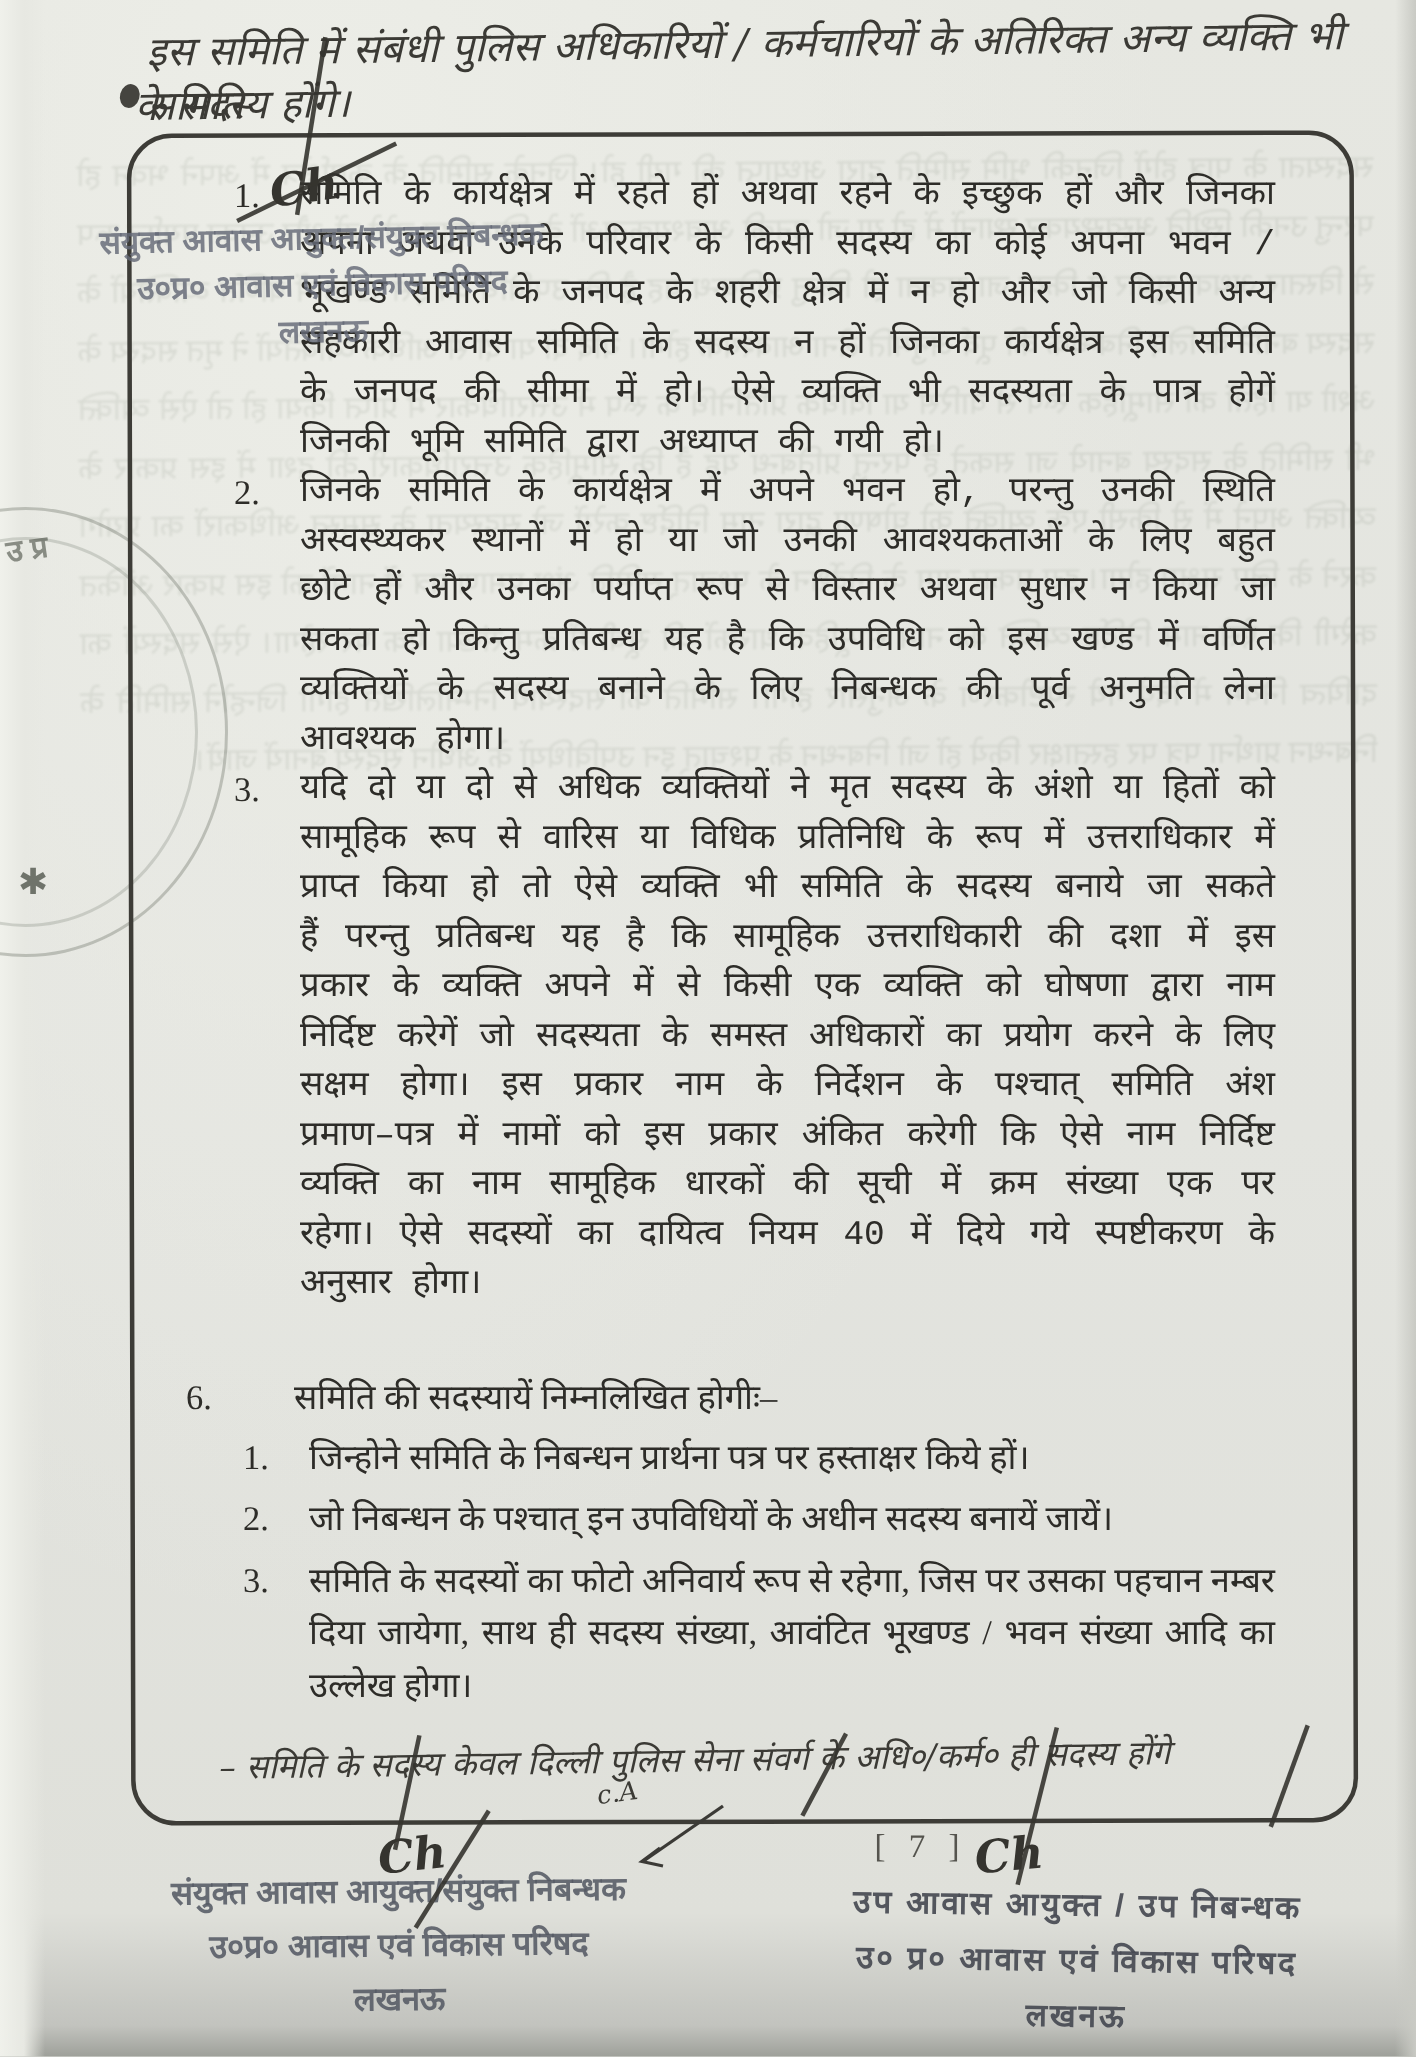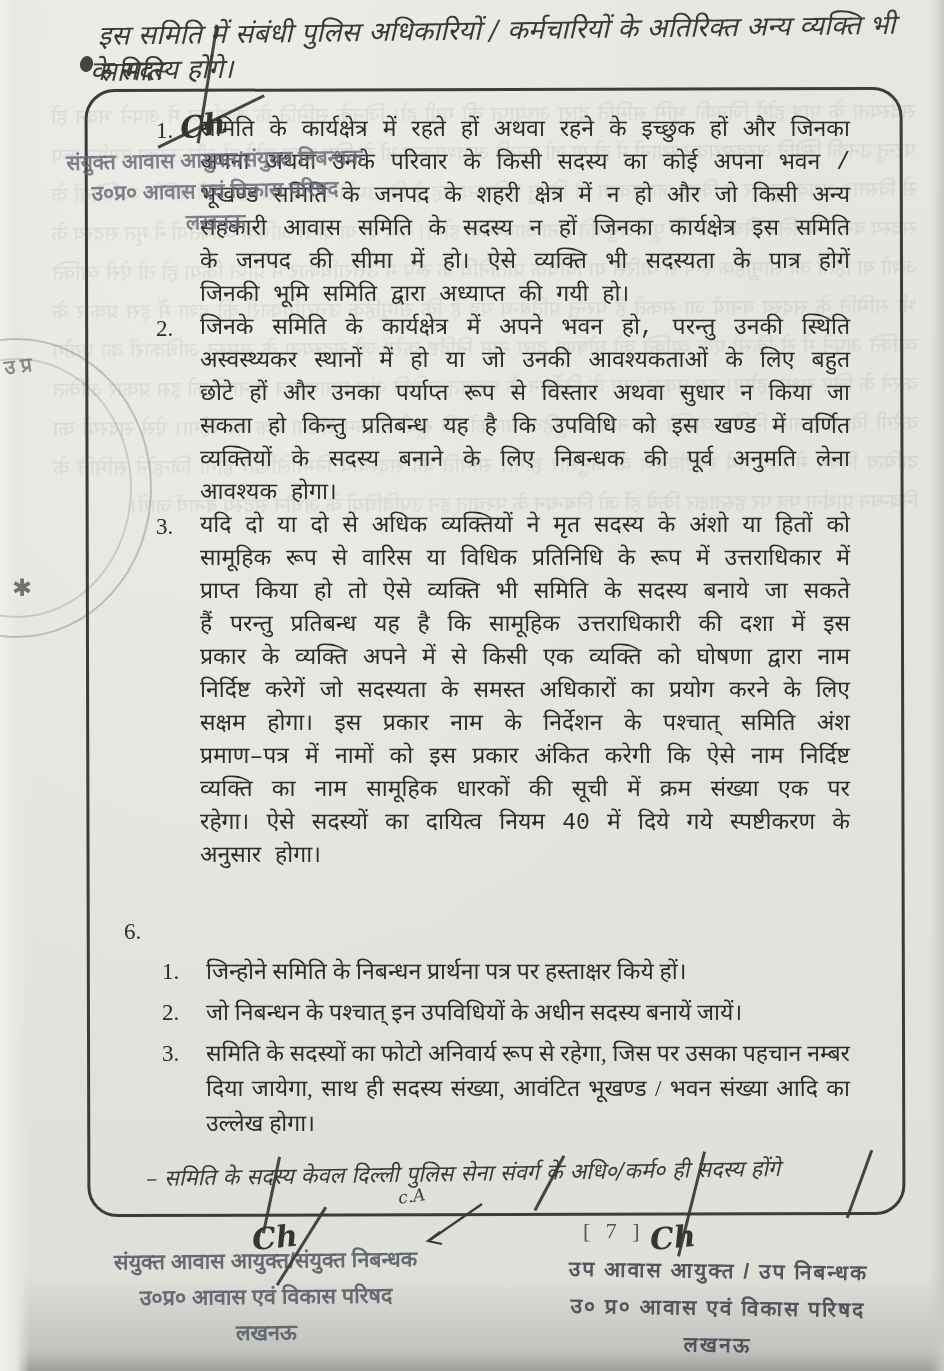--- a/index.html
+++ b/index.html
@@ -106,20 +106,21 @@
     <div class="clause-num">2.</div>
     <div class="clause-body">जिनके समिति के कार्यक्षेत्र में अपने भवन हो, परन्तु उनकी स्थिति अस्वस्थ्यकर स्थानों में हो या जो उनकी आवश्यकताओं के लिए बहुत छोटे हों और उनका पर्याप्त रूप से विस्तार अथवा सुधार न किया जा सकता हो किन्तु प्रतिबन्ध यह है कि उपविधि को इस खण्ड में वर्णित व्यक्तियों के सदस्य बनाने के लिए निबन्धक की पूर्व अनुमति लेना आवश्यक होगा।</div>
   </div>
   <div class="clause">
     <div class="clause-num">3.</div>
     <div class="clause-body">यदि दो या दो से अधिक व्यक्तियों ने मृत सदस्य के अंशो या हितों को सामूहिक रूप से वारिस या विधिक प्रतिनिधि के रूप में उत्तराधिकार में प्राप्त किया हो तो ऐसे व्यक्ति भी समिति के सदस्य बनाये जा सकते हैं परन्तु प्रतिबन्ध यह है कि सामूहिक उत्तराधिकारी की दशा में इस प्रकार के व्यक्ति अपने में से किसी एक व्यक्ति को घोषणा द्वारा नाम निर्दिष्ट करेगें जो सदस्यता के समस्त अधिकारों का प्रयोग करने के लिए सक्षम होगा। इस प्रकार नाम के निर्देशन के पश्चात् समिति अंश प्रमाण–पत्र में नामों को इस प्रकार अंकित करेगी कि ऐसे नाम निर्दिष्ट व्यक्ति का नाम सामूहिक धारकों की सूची में क्रम संख्या एक पर रहेगा। ऐसे सदस्यों का दायित्व नियम 40 में दिये गये स्पष्टीकरण के अनुसार होगा।</div>
   </div>
   <div class="clause6">
     <div class="clause6-head">
       <div class="clause6-num">6.</div>
+      <div>समिति की सदस्यायें निम्नलिखित होगीः–</div>
     </div>
     <div class="sublist">
       <div class="sub">
         <div class="sub-num">1.</div>
         <div class="sub-body">जिन्होने समिति के निबन्धन प्रार्थना पत्र पर हस्ताक्षर किये हों।</div>
       </div>
       <div class="sub">
         <div class="sub-num">2.</div>
         <div class="sub-body">जो निबन्धन के पश्चात् इन उपविधियों के अधीन सदस्य बनायें जायें।</div>
       </div>

